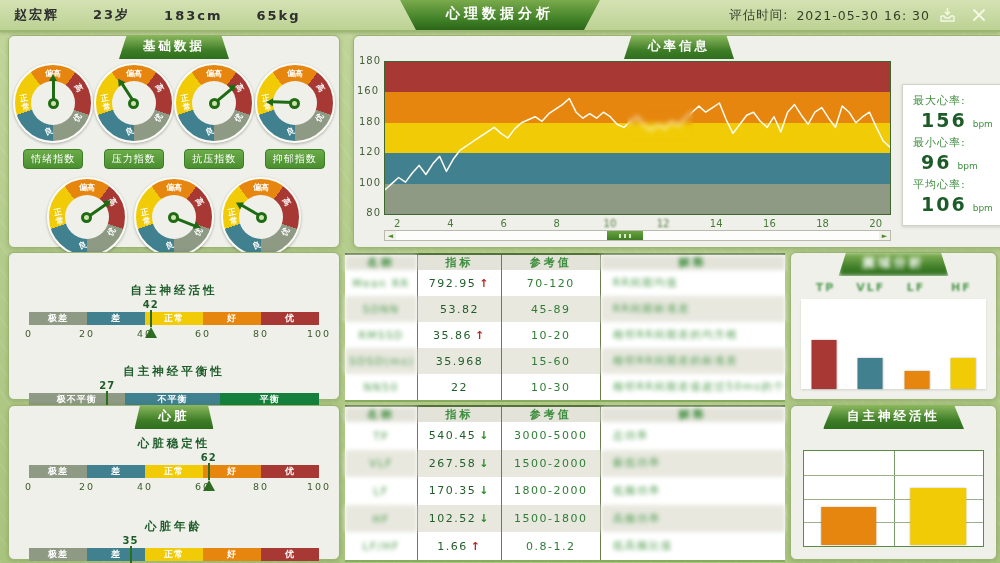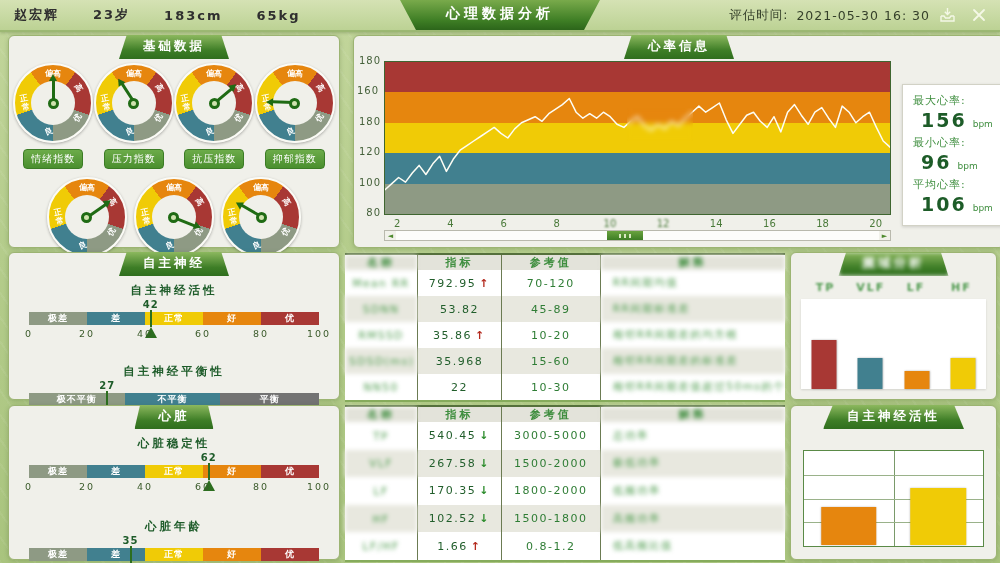--- a/index.html
+++ b/index.html
@@ -317,21 +317,20 @@
       </div>
   </div>
   <div class="hrstats" id="hr-stats">
       <div><div class="hstat-l">最大心率:</div><span class="hstat-v">156</span><span class="hstat-u">bpm</span></div>
       <div><div class="hstat-l">最小心率:</div><span class="hstat-v">96</span><span class="hstat-u">bpm</span></div>
       <div><div class="hstat-l">平均心率:</div><span class="hstat-v">106</span><span class="hstat-u">bpm</span></div>
     </div>
 </div>
 
 <div class="panel" style="left:8px;top:252px;width:330px;height:146px;">
-  <div class="ribbon">自主神经</div>
   <div id="ans-sliders" style="padding-top:30px;display:flex;flex-direction:column;gap:22px;">
       <div class="sblock">
         <div class="stitle">自主神经活性</div>
         <div class="sbarwrap">
           <span class="sval" style="left:42%">42</span>
           <div class="sbar">
             <div class="sseg" style="width:20%;background:#8e9a84">极差</div>
             <div class="sseg" style="width:20%;background:#41808f">差</div>
             <div class="sseg" style="width:20%;background:#f0cb06">正常</div>
             <div class="sseg" style="width:20%;background:#e6860e">好</div>
@@ -349,21 +348,21 @@
           <span class="stick" style="left:100%">100</span>
         </div>
       </div>
       <div class="sblock">
         <div class="stitle">自主神经平衡性</div>
         <div class="sbarwrap">
           <span class="sval" style="left:27%">27</span>
           <div class="sbar">
             <div class="sseg" style="width:33%;background:#8e9a84">极不平衡</div>
             <div class="sseg" style="width:33%;background:#41808f">不平衡</div>
-            <div class="sseg" style="width:34%;background:#737373">平衡</div>
+            <div class="sseg" style="width:34%;background:#15803d">平衡</div>
           </div>
           <div class="smark-line" style="left:27%"></div>
           <div class="smark-tri" style="left:27%"></div>
         </div>
         <div class="sticks">
           <span class="stick" style="left:0%">0</span>
           <span class="stick" style="left:33%">33</span>
           <span class="stick" style="left:66%">66</span>
           <span class="stick" style="left:100%">100</span>
         </div>

